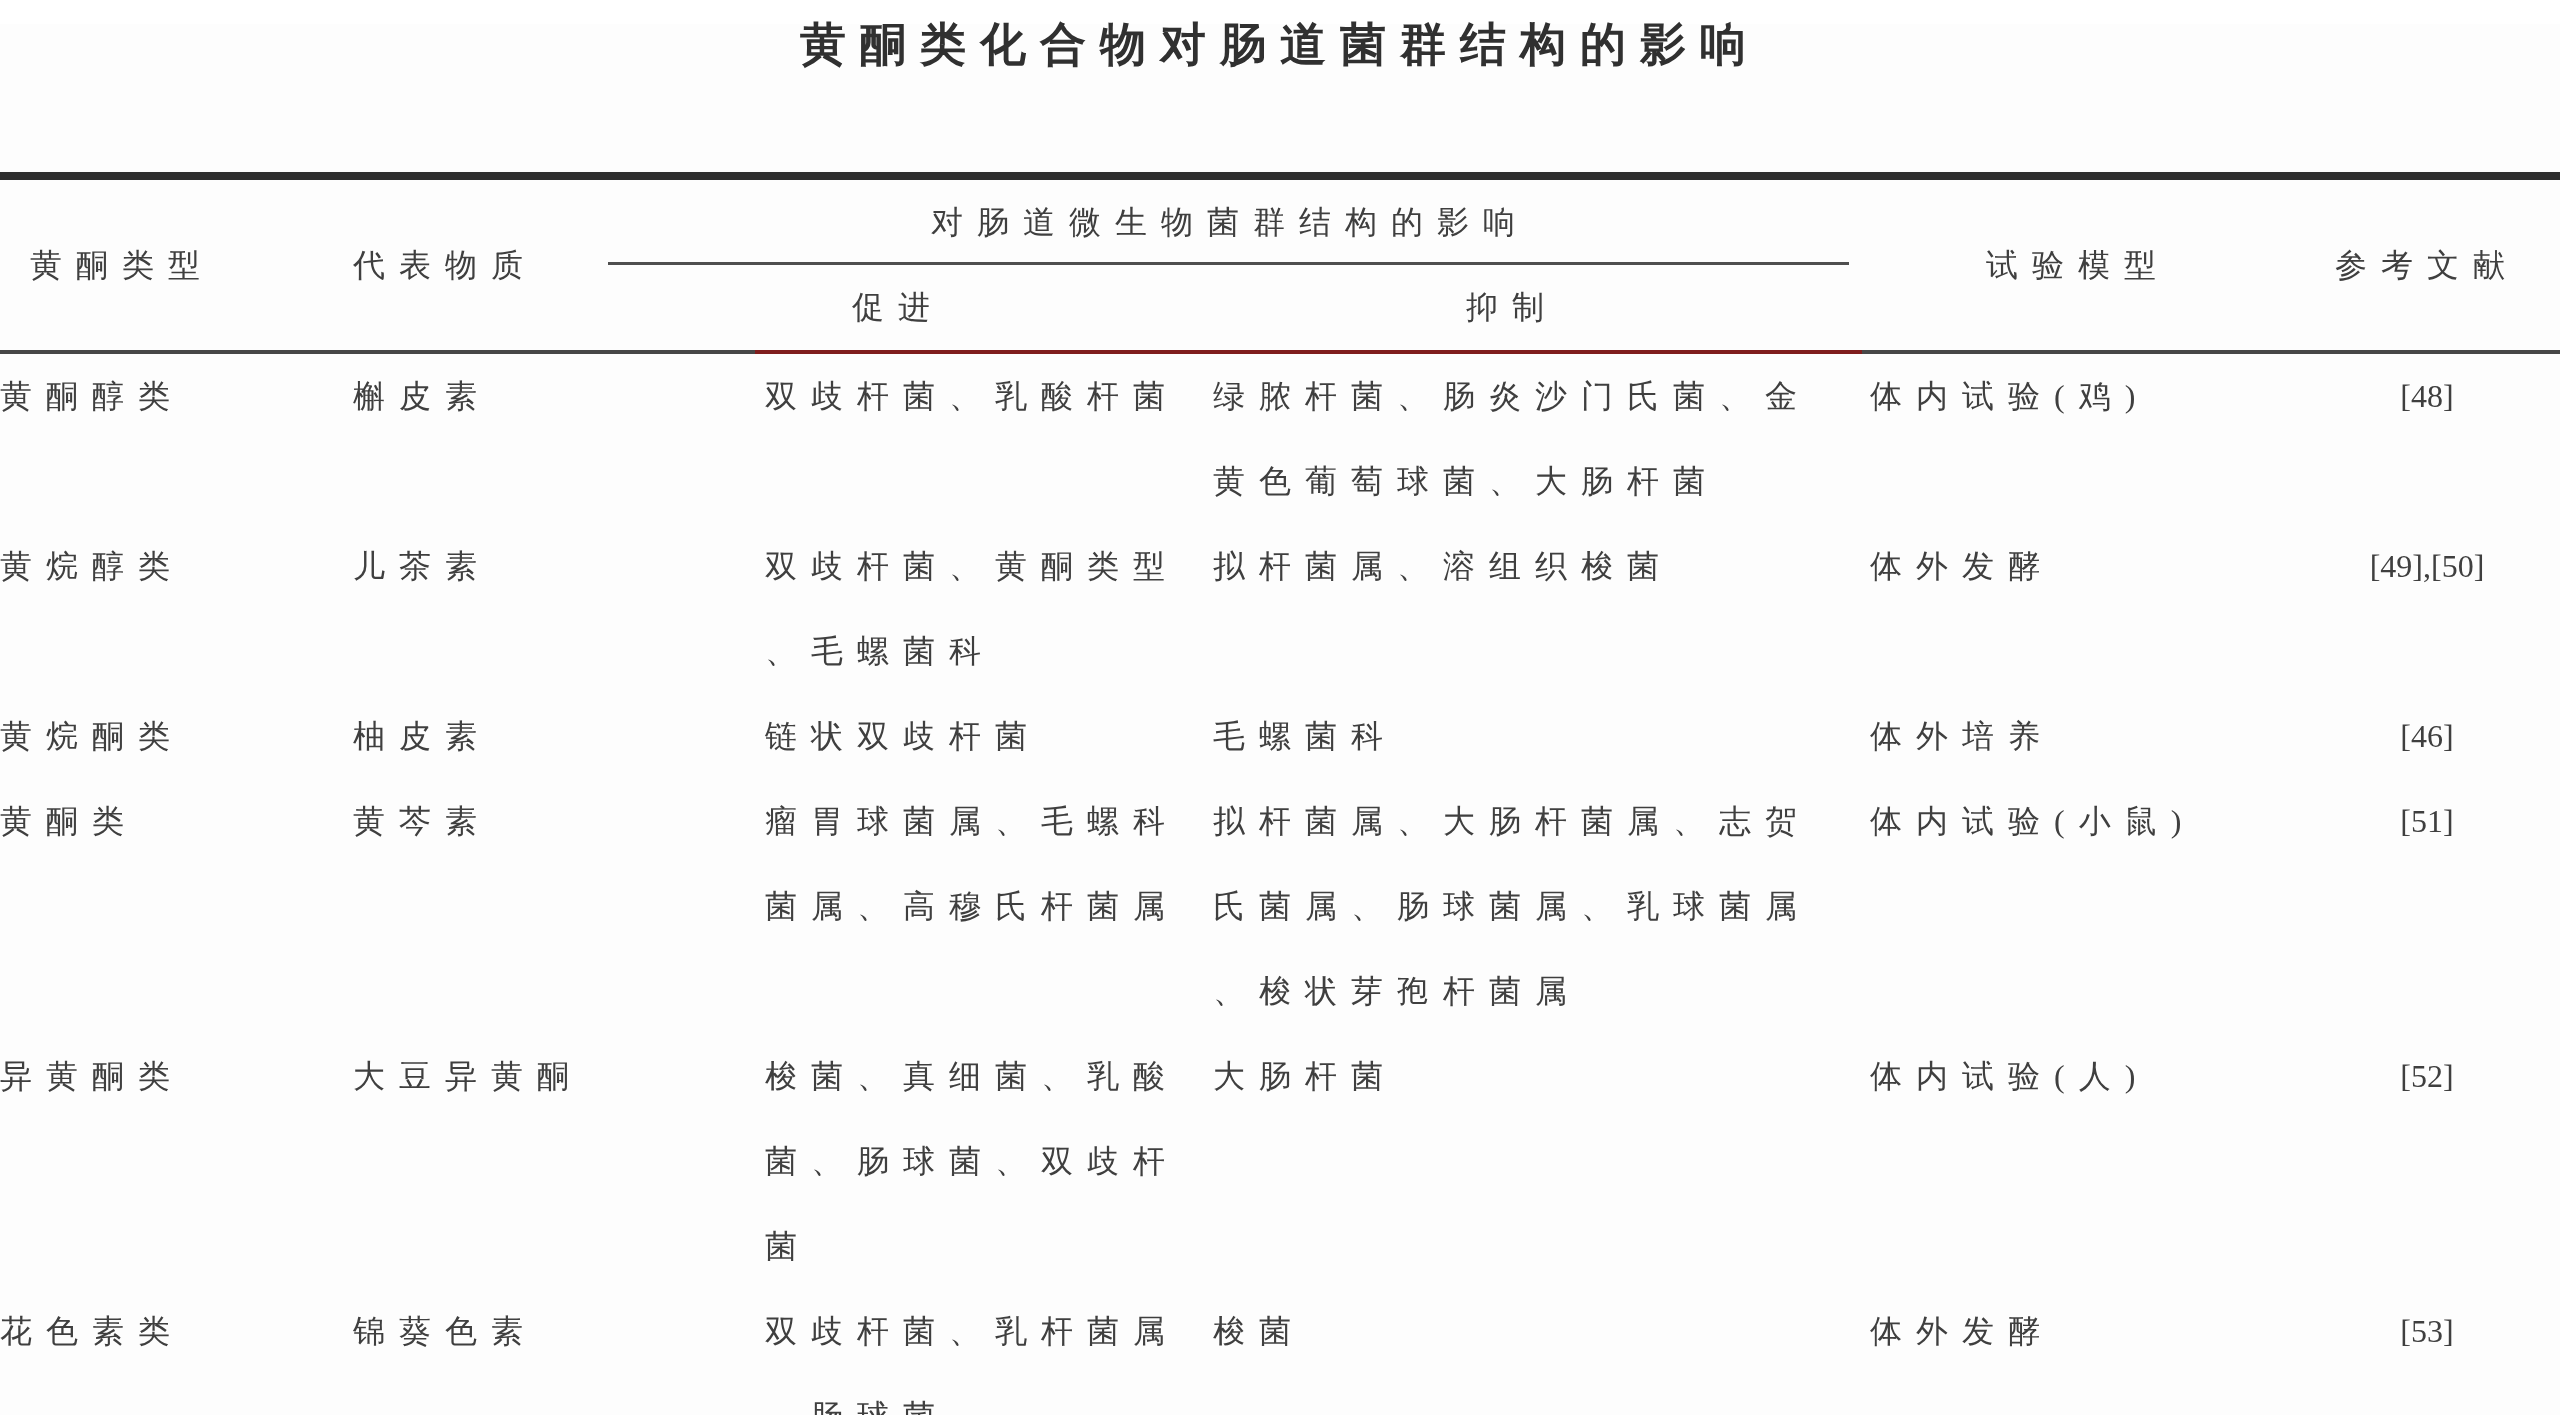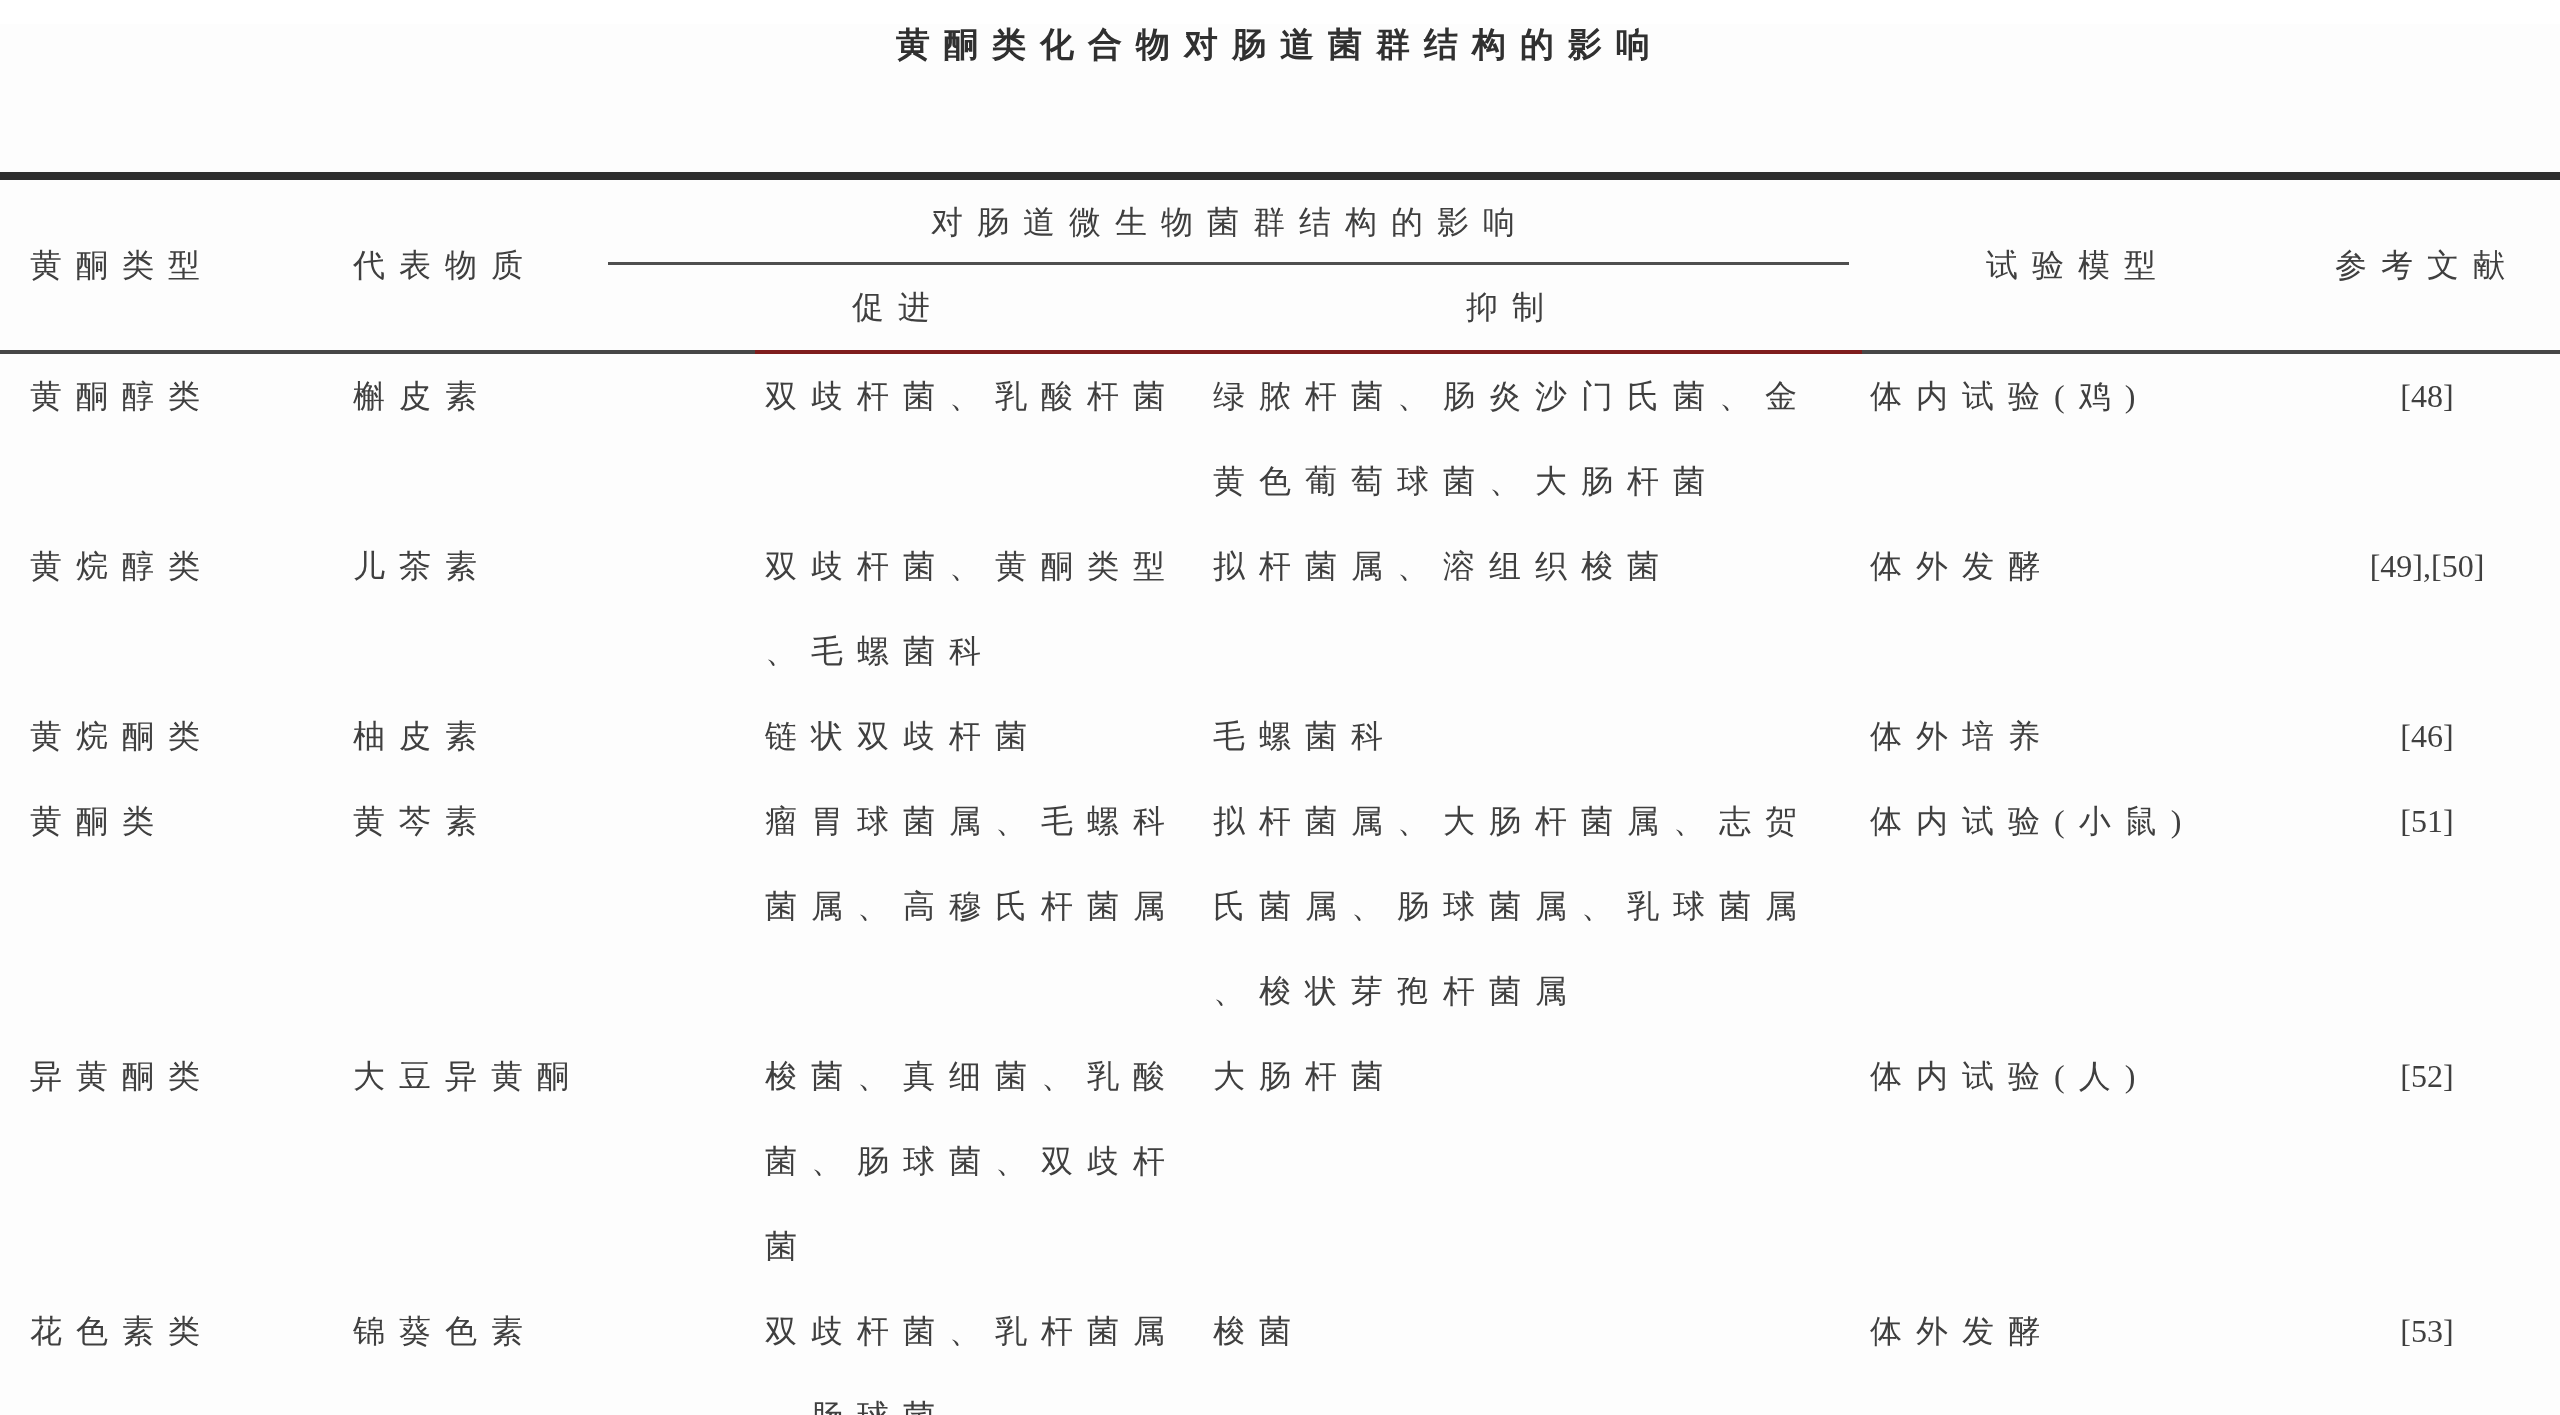--- a/index.html
+++ b/index.html
@@ -18,21 +18,21 @@
   .page {
     width: 2560px;
     height: 1415px;
     background: #fdfdfd;
   }
   .title {
     margin: 24px 0 0 0;
     text-align: center;
     font-family: "Liberation Sans", "DejaVu Sans", sans-serif;
     font-weight: 700;
-    font-size: 34px;
+    font-size: 46px;
     line-height: 41px;
     letter-spacing: 14px;
     color: #303030;
   }
   table.tbl {
     margin-top: 107px;
     width: 2560px;
     border-collapse: collapse;
     table-layout: fixed;
     border-top: 8px solid #2e2e2e;
@@ -74,21 +74,21 @@
   th.h-sub {
     height: 85px;
     text-align: center;
     vertical-align: middle;
     border-bottom: 4px solid #7f1d1d;
   }
   th.h-promote { padding-right: 164px; }
   th.h-inhibit { padding-right: 43px; }
   
   tbody td { line-height: 85px; }
-  td.c-type    { padding-left: 30px; }
+  td.c-type    { }
   td.c-subst   { padding-left: 8px; }
   td.c-promote { padding-left: 10px; padding-right: 14px; }
   td.c-inhibit { padding-left: 8px;  padding-right: 20px; }
   td.c-model   { padding-left: 8px; }
   td.c-ref     { text-align: center; letter-spacing: 0; }
 </style>
 </head>
 <body>
 
 <div class="page">

